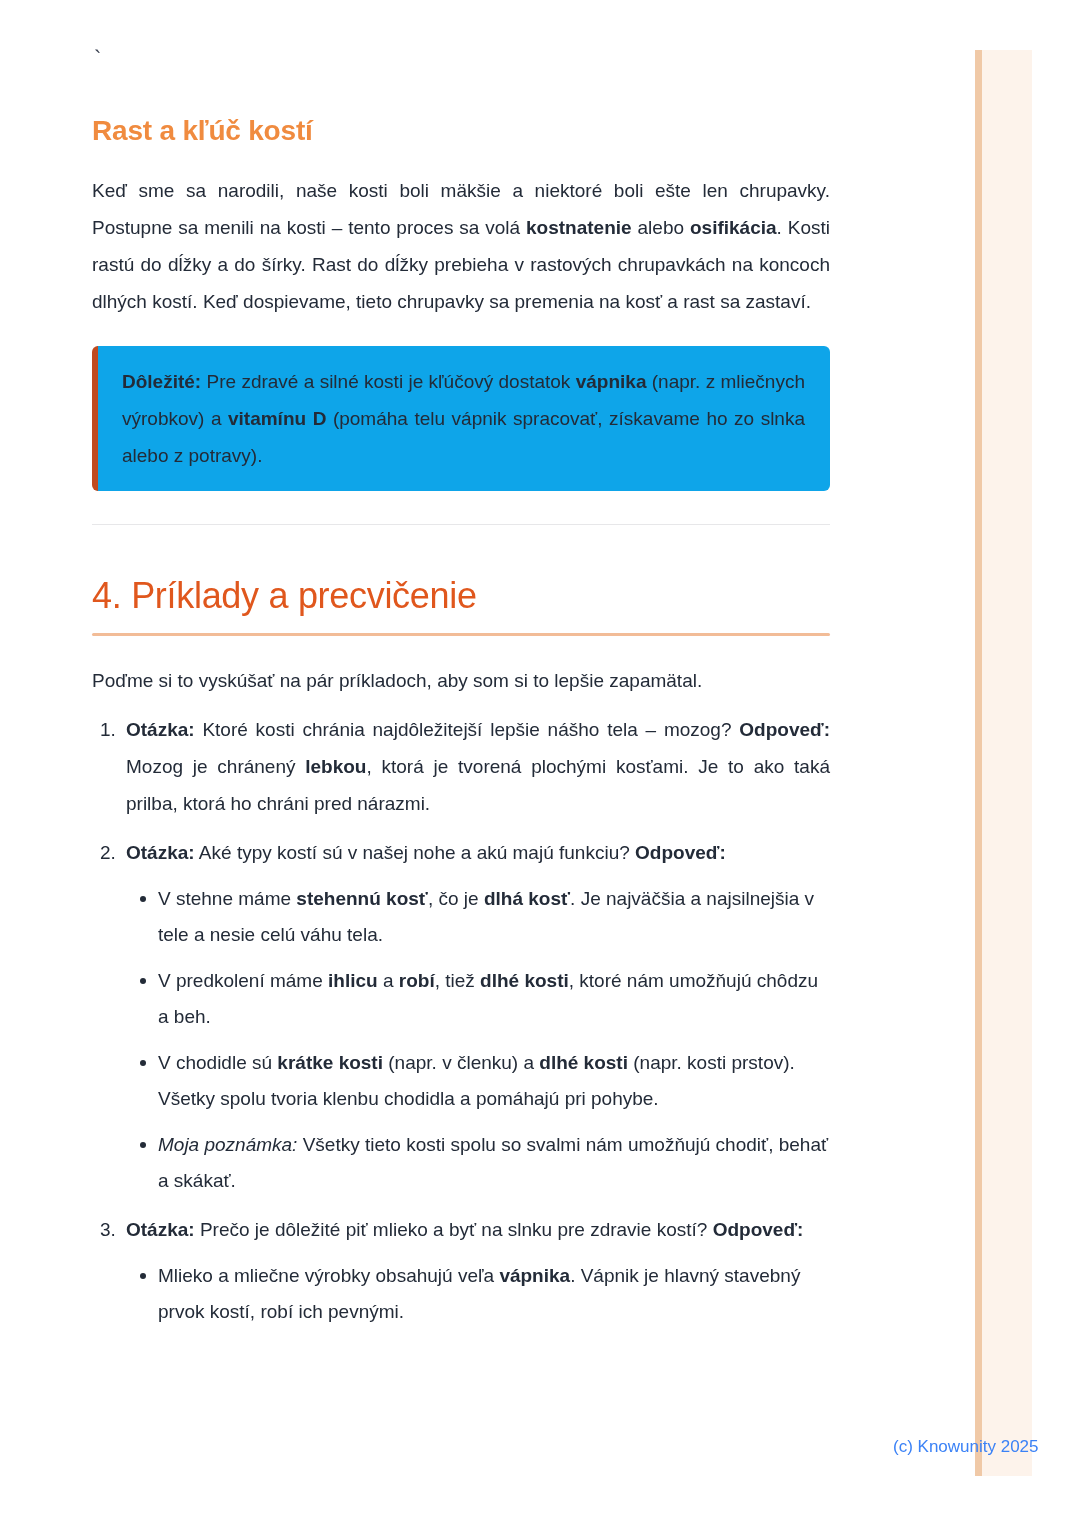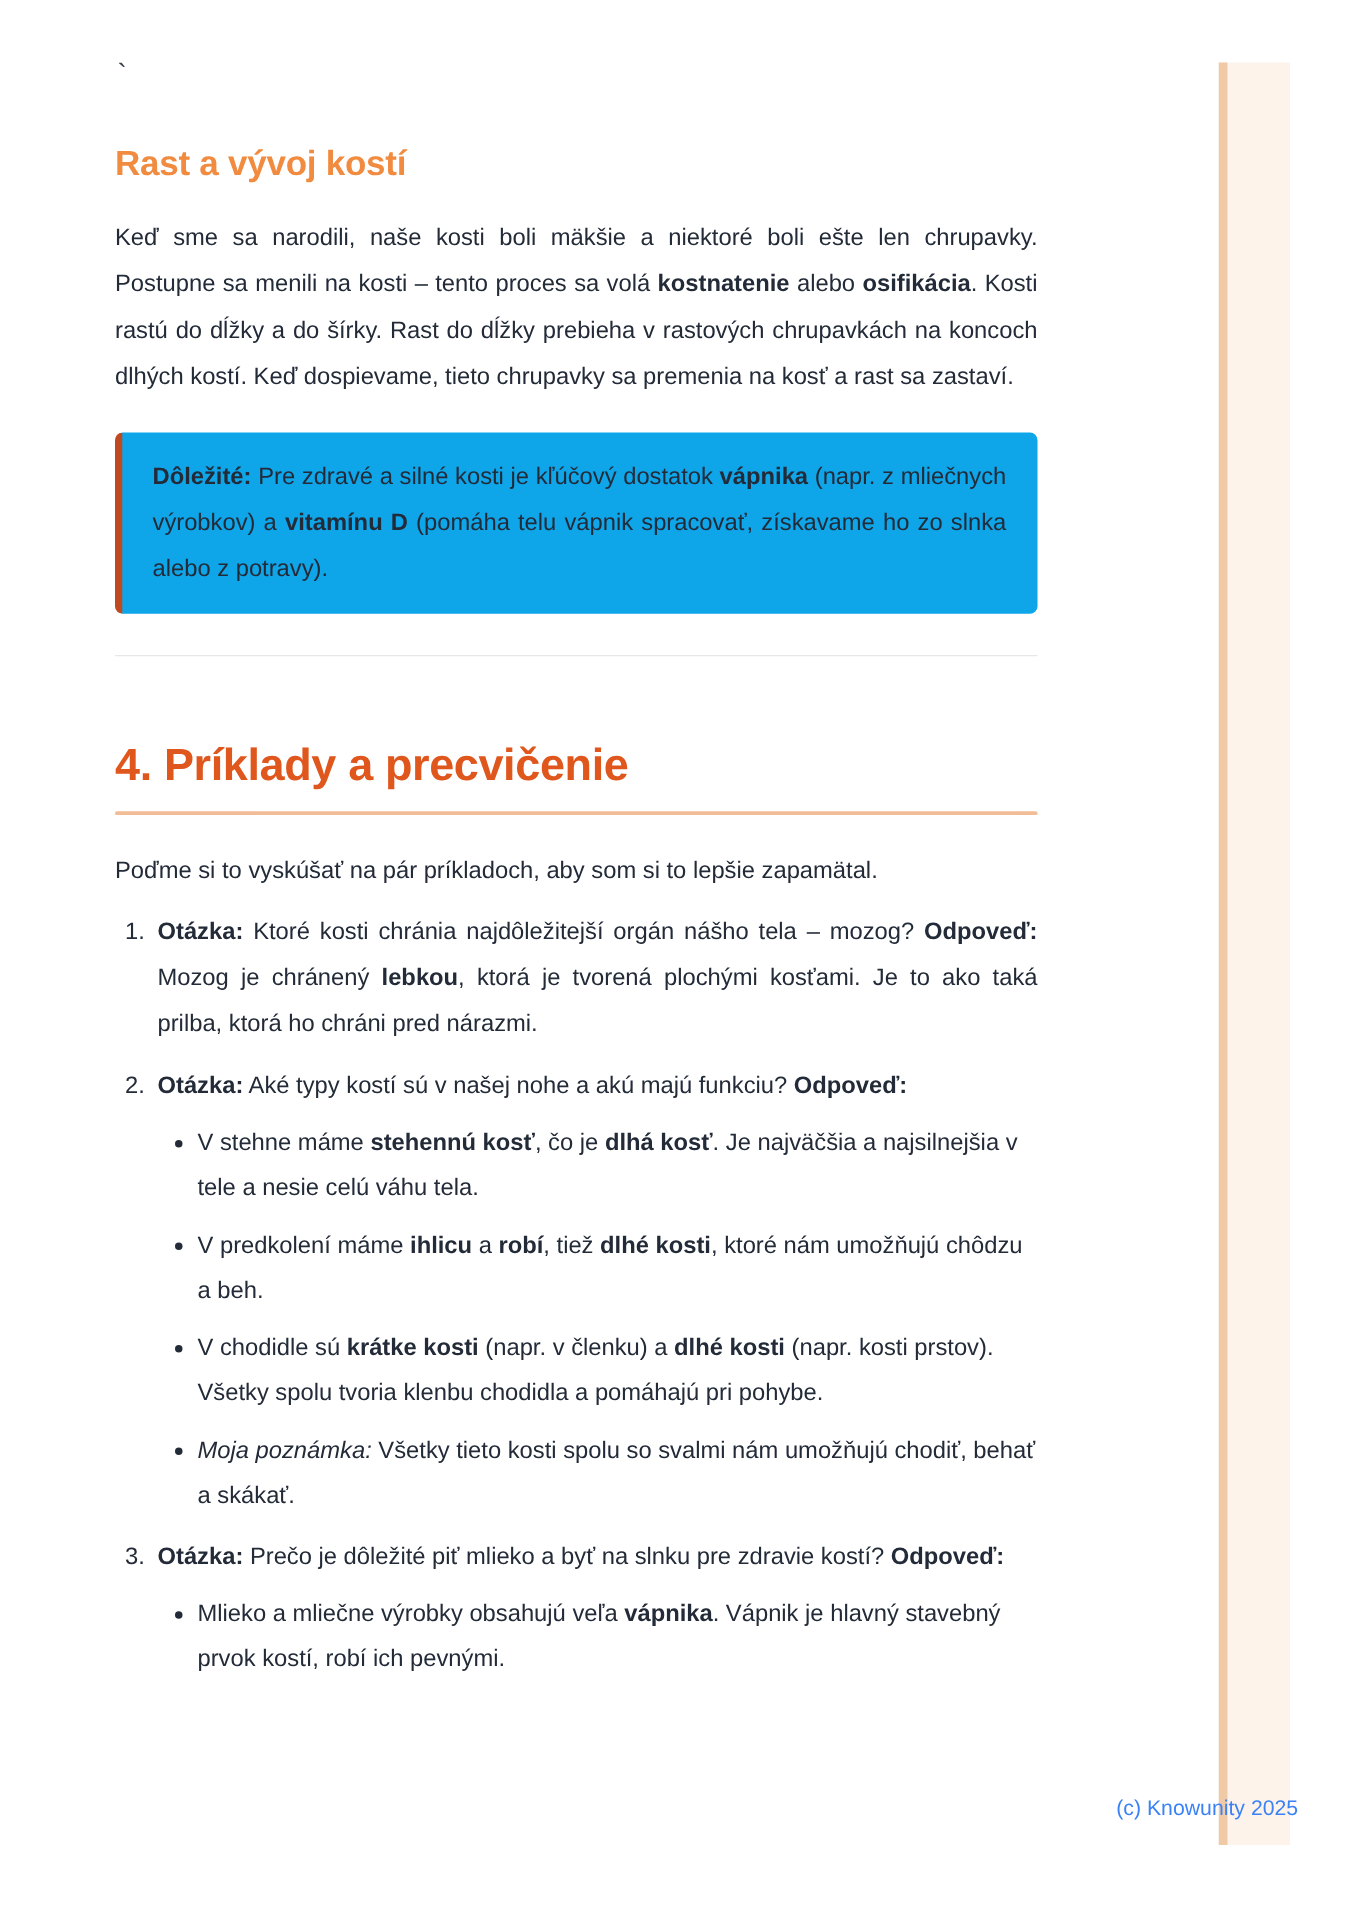--- a/index.html
+++ b/index.html
@@ -32,21 +32,21 @@
   .i{font-style:italic;}
   .para-growth{margin-top:22px;}
   .callout{
     margin-top:26px;background:#0ea5e9;border-left:6px solid#C04A1F;
     border-radius:6px;padding:17px 25px 17px 24px;box-sizing:border-box;
   }
   .divider{
     margin:33px 0 0 0;border:none;height:1px;background:#E7E7E9;width:100%;
   }
   .h2{
-    margin:64px 0 0 0;font-size:36px;line-height:46px;font-weight:700;
+    margin:48px 0 0 0;font-size:36px;line-height:46px;font-weight:400;
     color:#E0571D;letter-spacing:-0.3px;
   }
   .h2-underline{
     margin-top:14px;height:3px;width:100%;background:#F2BC97;border-radius:2px;
   }
   .intro{margin-top:26px;}
   .qlist{
     list-style:none;margin:12px 0 0 0;padding:0 0 0 8px;
   }
   .qitem{display:flex;margin-top:12px;}
@@ -74,41 +74,41 @@
 <body>
 
 <div class="page">
 
   <span class="stray">`</span>
 
   <aside class="side-panel"></aside>
 
   <main class="content">
 
-    <h3 class="h3">Rast a vývoj kostí</h3>
+    <h3 class="h3">Rast a kľúč kostí</h3>
 
     <p class="body justify para-growth"><span>Keď sme sa narodili, naše kosti boli mäkšie a niektoré boli ešte len chrupavky. Postupne sa menili na kosti – tento proces sa volá </span><span class="b">kostnatenie</span><span> alebo </span><span class="b">osifikácia</span><span>. Kosti rastú do dĺžky a do šírky. Rast do dĺžky prebieha v rastových chrupavkách na koncoch dlhých kostí. Keď dospievame, tieto chrupavky sa premenia na kosť a rast sa zastaví.</span></p>
 
     <div class="callout">
       <p class="body justify"><span class="b">Dôležité:</span><span> Pre zdravé a silné kosti je kľúčový dostatok </span><span class="b">vápnika</span><span> (napr. z mliečnych výrobkov) a </span><span class="b">vitamínu D</span><span> (pomáha telu vápnik spracovať, získavame ho zo slnka alebo z potravy).</span></p>
     </div>
 
     <hr class="divider">
 
     <h2 class="h2">4. Príklady a precvičenie</h2>
     <div class="h2-underline"></div>
 
     <p class="body intro">Poďme si to vyskúšať na pár príkladoch, aby som si to lepšie zapamätal.</p>
 
     <ol class="qlist">
 
       <li class="qitem">
         <span class="num">1.</span>
         <div class="qbody">
-          <p class="body justify"><span class="b">Otázka:</span><span> Ktoré kosti chránia najdôležitejší orgán nášho tela – mozog? </span><span class="b">Odpoveď:</span><span> Mozog je chránený </span><span class="b">lebkou</span><span>, ktorá je tvorená plochými kosťami. Je to ako taká prilba, ktorá ho chráni pred nárazmi.</span></p>
+          <p class="body justify"><span class="b">Otázka:</span><span> Ktoré kosti chránia najdôležitejší lepšie nášho tela – mozog? </span><span class="b">Odpoveď:</span><span> Mozog je chránený </span><span class="b">lebkou</span><span>, ktorá je tvorená plochými kosťami. Je to ako taká prilba, ktorá ho chráni pred nárazmi.</span></p>
         </div>
       </li>
 
       <li class="qitem">
         <span class="num">2.</span>
         <div class="qbody">
           <p class="body justify"><span class="b">Otázka:</span><span> Aké typy kostí sú v našej nohe a akú majú funkciu? </span><span class="b">Odpoveď:</span></p>
           <ul class="blist">
             <li class="bitem">
               <span class="dot"></span>

